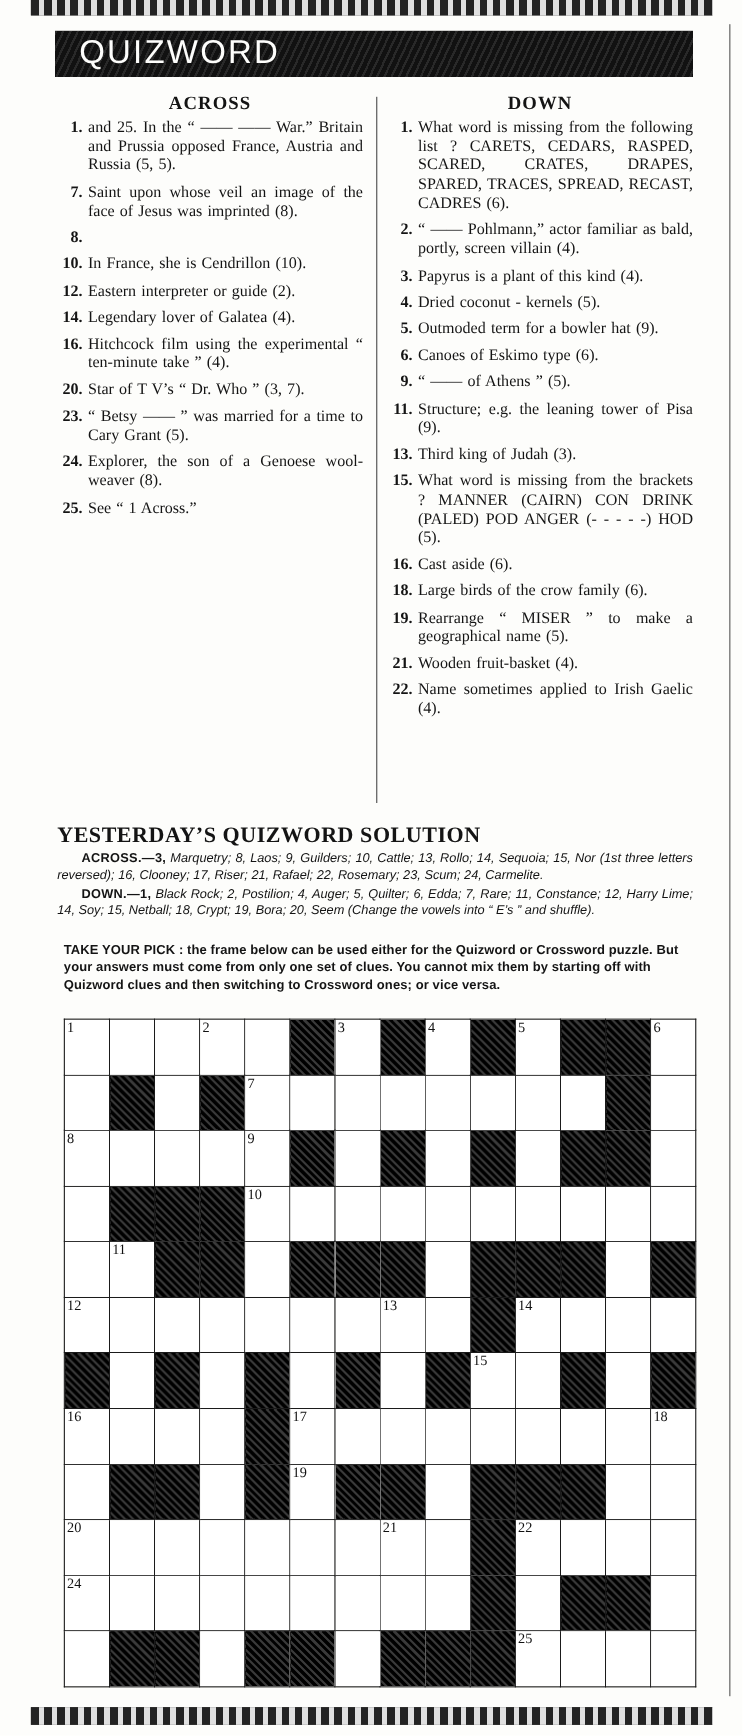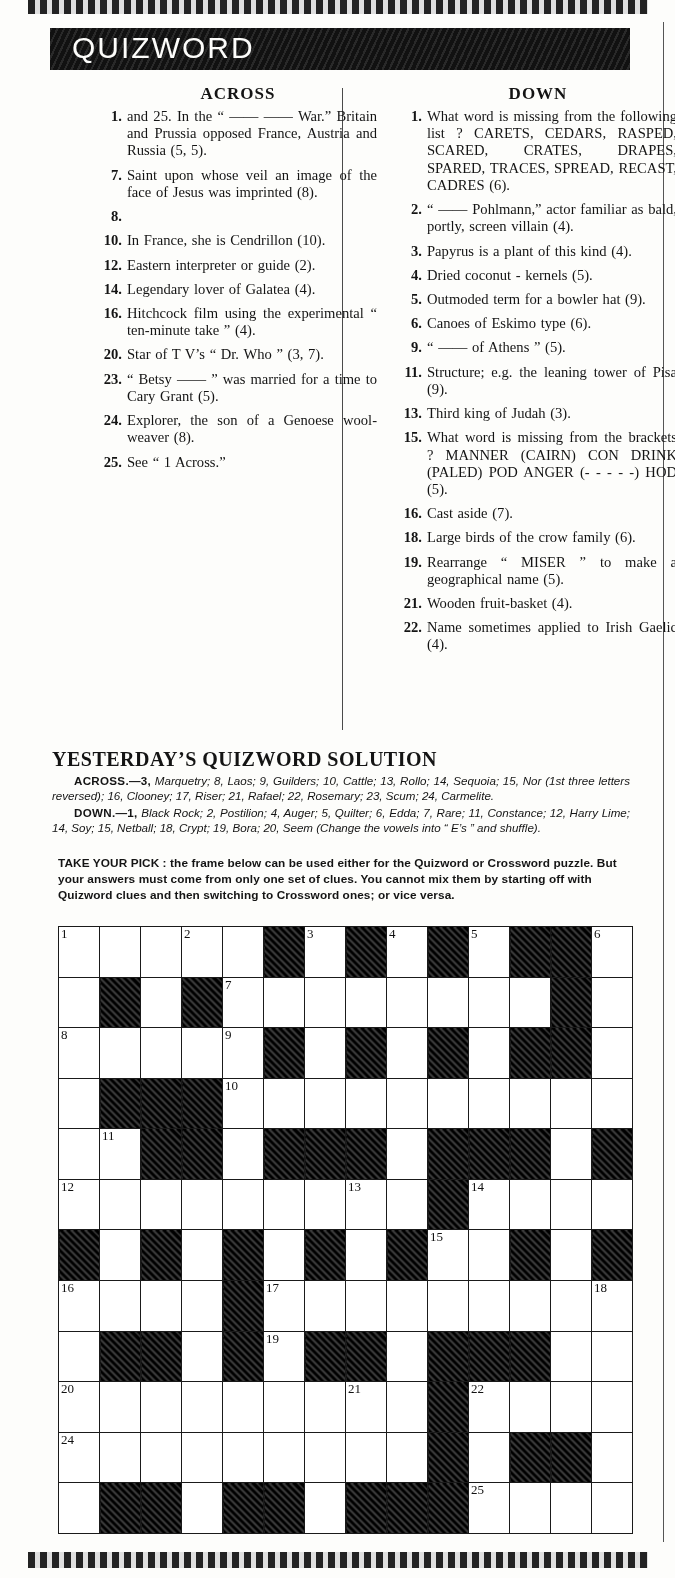--- a/index.html
+++ b/index.html
@@ -88,21 +88,20 @@
     position: absolute;
     top: 84px;
     left: 52px;
     width: 578px;
     height: 660px;
   }
   .col {
     position: absolute;
     top: 0;
     width: 278px;
-    margin-left: 47px;
   }
   .col-across { left: 0; }
   .col-down { left: 300px; }
   .col-divider {
     position: absolute;
     left: 290px;
     top: 4px;
     width: 1px;
     height: 642px;
     background: #4a4a4a;
@@ -313,21 +312,21 @@
           <div class="clue">
             <span class="num">13.</span>
             <span class="txt">Third king of Judah (3).</span>
           </div>
           <div class="clue">
             <span class="num">15.</span>
             <span class="txt">What word is missing from the brackets ? MANNER (CAIRN) CON DRINK (PALED) POD ANGER (- - - - -) HOD (5).</span>
           </div>
           <div class="clue">
             <span class="num">16.</span>
-            <span class="txt">Cast aside (7).</span>
+            <span class="txt">Cast aside (6).</span>
           </div>
           <div class="clue">
             <span class="num">18.</span>
             <span class="txt">Large birds of the crow family (6).</span>
           </div>
           <div class="clue">
             <span class="num">19.</span>
             <span class="txt">Rearrange “ MISER ” to make a geographical name (5).</span>
           </div>
           <div class="clue">

